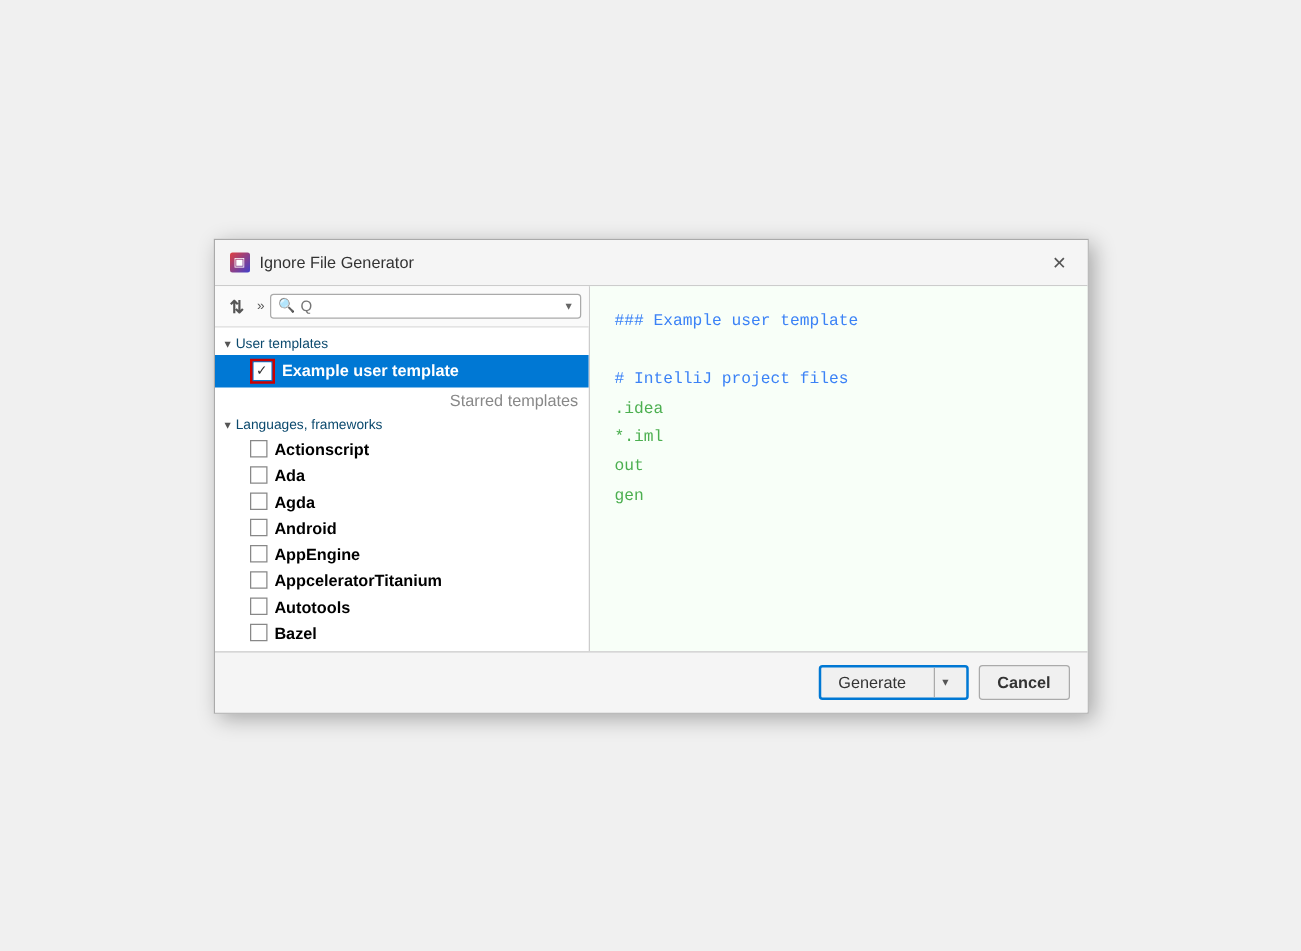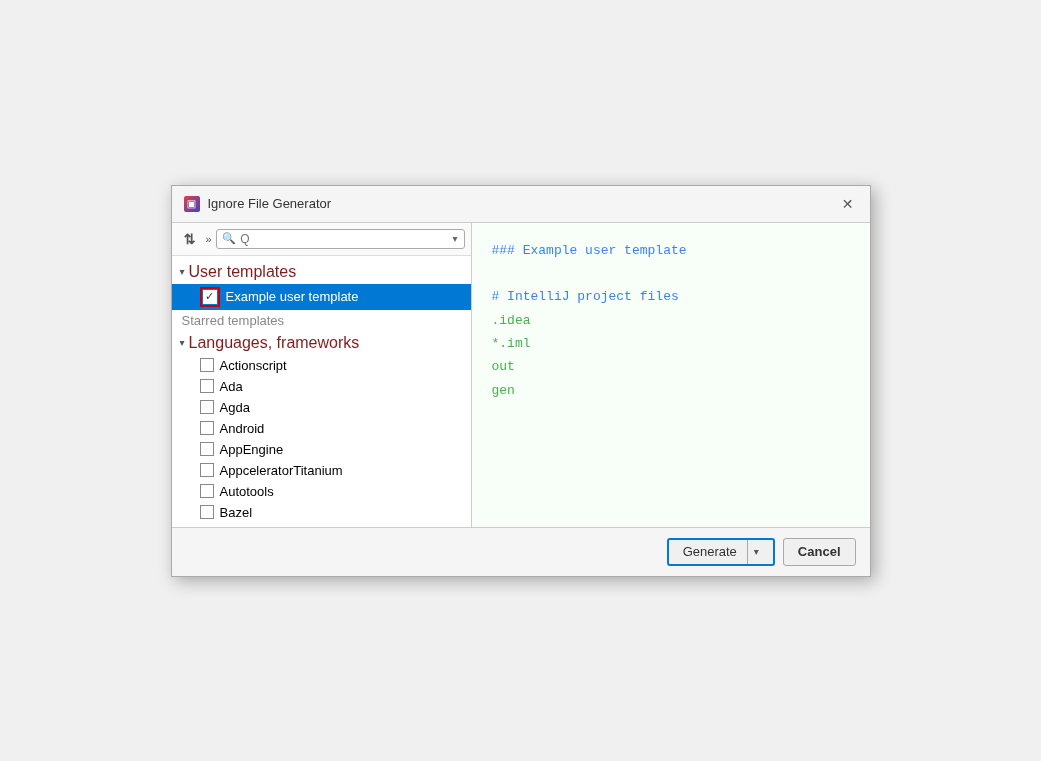--- a/index.html
+++ b/index.html
@@ -134,22 +134,22 @@
       font-size: 13px;
       color: #333;
       cursor: pointer;
       gap: 4px;
     }
     .chevron {
       font-size: 10px;
       color: #555;
     }
     .section-label {
-      font-size: 16px;
-      color: #7f1d1d;
+      font-size: 11px;
+      color: #0c4a6e;
     }
     .tree-item {
       display: flex;
       align-items: center;
       padding: 3px 8px 3px 28px;
       gap: 6px;
       cursor: pointer;
       font-size: 13px;
     }
     .tree-item.selected {
@@ -176,25 +176,27 @@
     }
     .checkbox-box.checked {
       color: #333;
     }
     .selected-checkbox-wrapper {
       border: 2px solid #cc0000;
       padding: 1px;
     }
     .item-label {
       font-size: 13px;
+      font-weight: bold;
     }
     .starred-section {
-      padding: 3px 8px 3px 10px;
+      padding: 3px 8px 3px 0;
       font-size: 13px;
       color: #888;
+      text-align: right;
     }
     .right-panel {
       flex: 1;
       background: #f8fff8;
       padding: 16px 20px;
       overflow-y: auto;
       font-family: 'Consolas', 'Courier New', monospace;
       font-size: 13px;
     }
     .code-line {
@@ -227,21 +229,21 @@
       display: flex;
       align-items: center;
       gap: 0;
     }
     .btn-generate {
       background: #f0f0f0;
       border: 2px solid #0078d4;
       color: #333;
       display: flex;
       align-items: center;
-      gap: 4px;
+      gap: 16px;
     }
     .btn-generate-label {
       padding-right: 6px;
     }
     .btn-generate-arrow {
       border-left: 1px solid #aaa;
       padding-left: 6px;
       font-size: 10px;
       color: #555;
       height: 100%;

